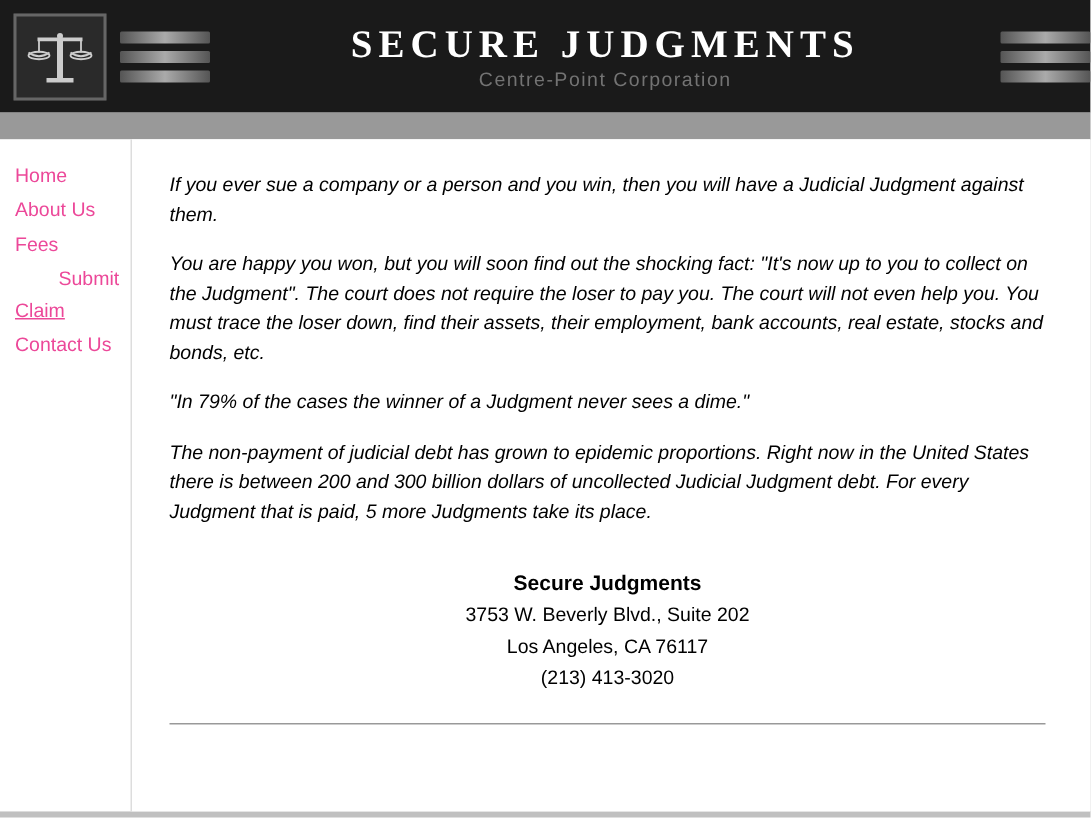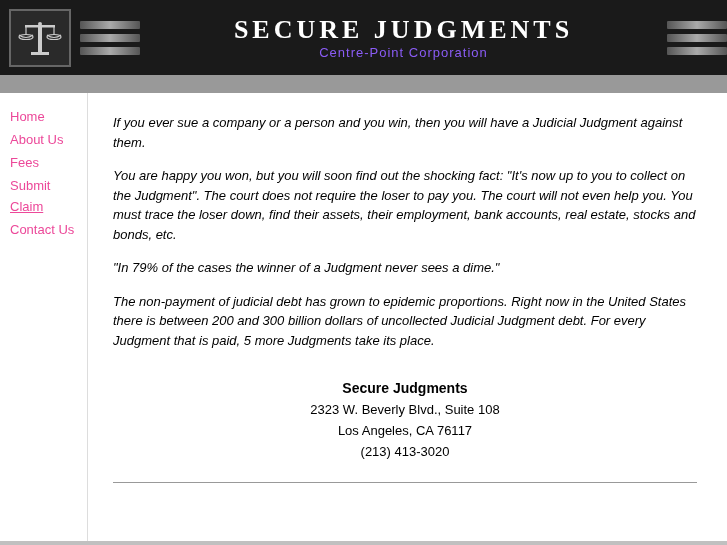--- a/index.html
+++ b/index.html
@@ -46,21 +46,21 @@
     }
     .header-title {
       color: #ffffff;
       font-size: 26px;
       font-weight: bold;
       letter-spacing: 4px;
       font-family: 'Times New Roman', serif;
       text-transform: uppercase;
     }
     .header-subtitle {
-      color: #8b5cf6;
+      color: #737373;
       font-size: 13px;
       letter-spacing: 1px;
       font-family: Arial, sans-serif;
     }
     .header-lines-right {
       display: flex;
       flex-direction: column;
       gap: 5px;
       width: 60px;
     }
@@ -217,36 +217,36 @@
 </div>
 
 <div class="gray-bar"></div>
 
 <div class="main-layout">
 
   <div class="sidebar">
     <a class="sidebar-nav-item" href="#">Home</a>
     <a class="sidebar-nav-item" href="#">About Us</a>
     <a class="sidebar-nav-item" href="#">Fees</a>
-    <a class="sidebar-nav-item" href="#" style="display:block; margin-bottom:2px;">Submit</a>
+    <a class="sidebar-nav-item" href="#" style="display:block; margin-bottom:2px;margin-left:29px;">Submit</a>
     <a class="sidebar-nav-item" href="#" style="padding-top:0;text-decoration:underline;">Claim</a>
     <a class="sidebar-nav-item" href="#">Contact Us</a>
   </div>
 
   <div class="content-wrapper" style="flex:1; background:#fff; position:relative;">
     <div class="watermark">⚖</div>
     <div class="content">
       <p>If you ever sue a company or a person and you win, then you will have a Judicial Judgment against them.</p>
       <p>You are happy you won, but you will soon find out the shocking fact: "It's now up to you to collect on the Judgment". The court does not require the loser to pay you. The court will not even help you. You must trace the loser down, find their assets, their employment, bank accounts, real estate, stocks and bonds, etc.</p>
       <p class="quote">"In 79% of the cases the winner of a Judgment never sees a dime."</p>
       <p>The non-payment of judicial debt has grown to epidemic proportions. Right now in the United States there is between 200 and 300 billion dollars of uncollected Judicial Judgment debt. For every Judgment that is paid, 5 more Judgments take its place.</p>
 
       <div class="address-section">
         <div class="company-name">Secure Judgments</div>
-        <div class="address-line">2323 W. Beverly Blvd., Suite 108</div>
+        <div class="address-line">3753 W. Beverly Blvd., Suite 202</div>
         <div class="address-line">Los Angeles, CA 76117</div>
         <div class="address-line">(213) 413-3020</div>
       </div>
 
       <hr class="divider">
 
       <div class="hosted-by">
         &nbsp;
         
       </div>

